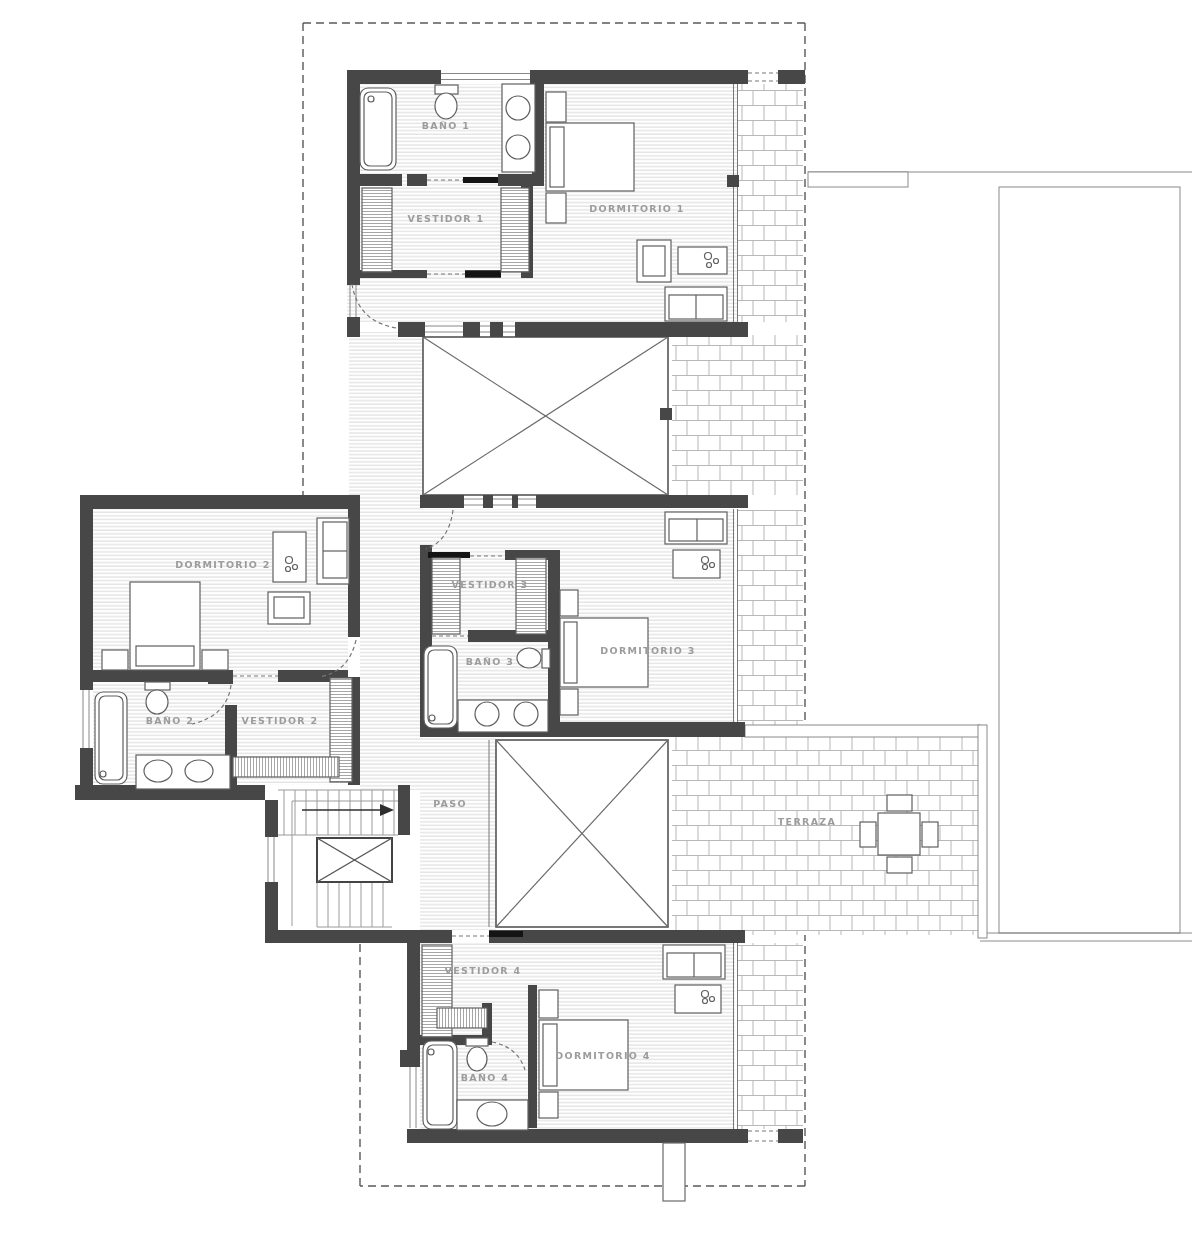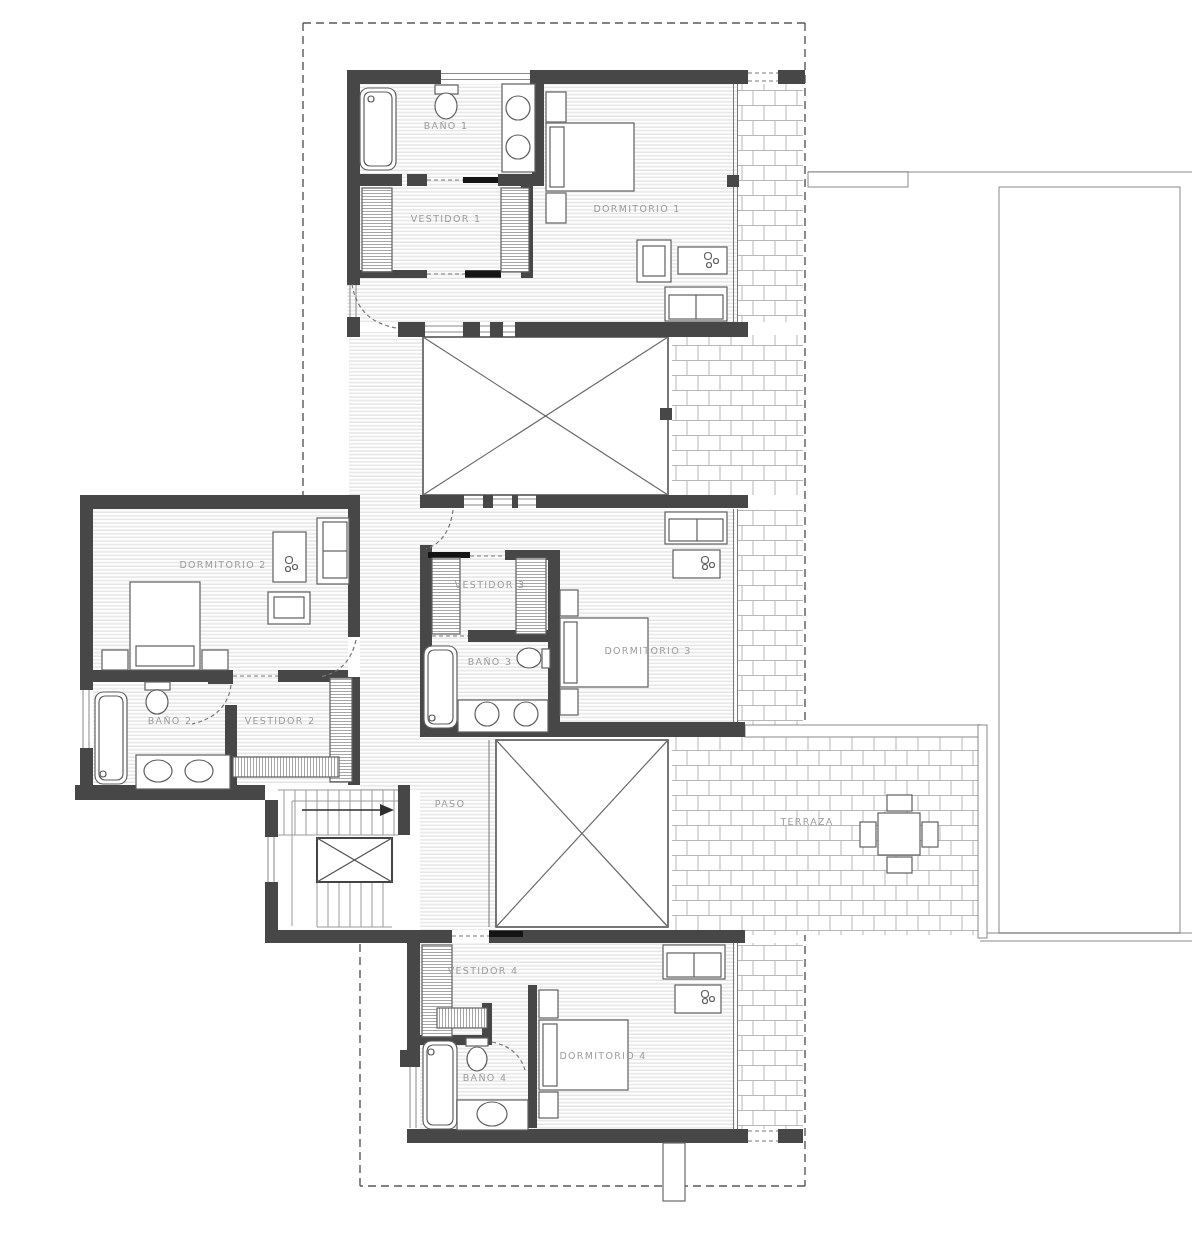--- a/index.html
+++ b/index.html
@@ -1,16 +1,16 @@
 <!DOCTYPE html>
 <html><head>
 <meta charset="utf-8">
 <style>
   html,body{margin:0;padding:0;background:#ffffff;}
-  .frame{position:relative;width:1192px;height:1248px;background:#ffffff;overflow:hidden;}
+  .frame{position:relative;width:1192px;height:1248px;background:#ffffff;overflow:hidden;font-weight:bold;}
   svg{display:block;}
   text.room-label{
     font-family:"DejaVu Sans", sans-serif;
     font-size:9.5px;
     letter-spacing:1.3px;
     fill:#9c9c9c;
     text-anchor:middle;
   }
 </style>
 </head>

